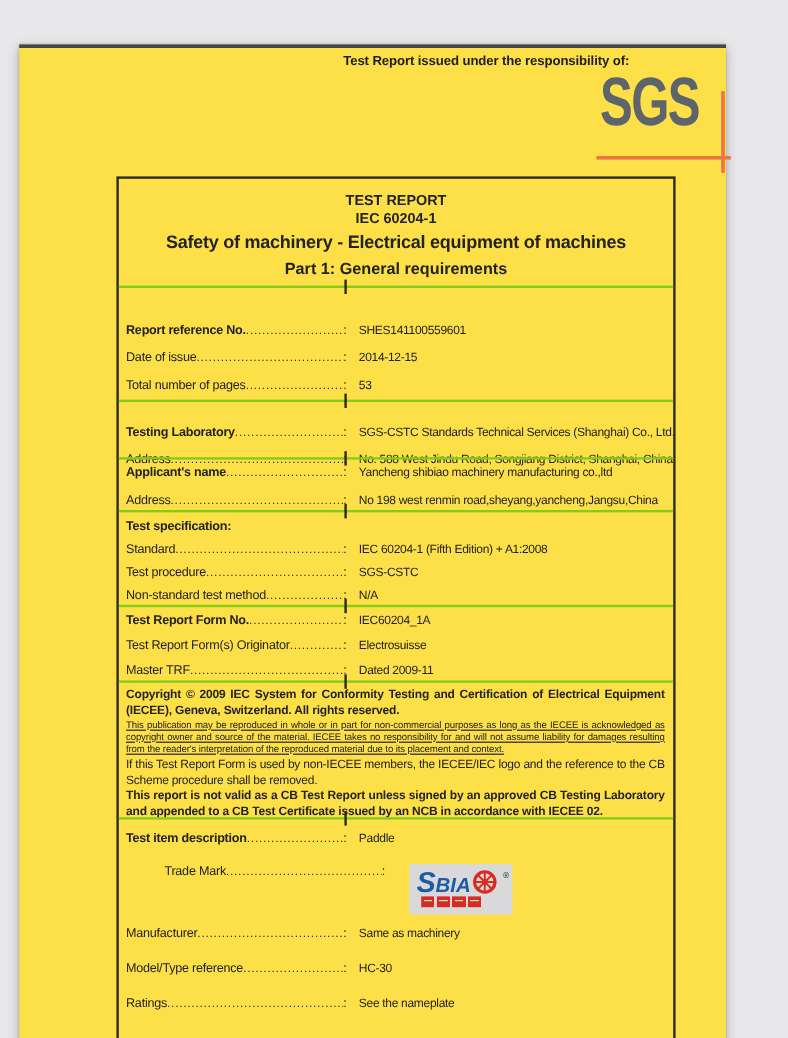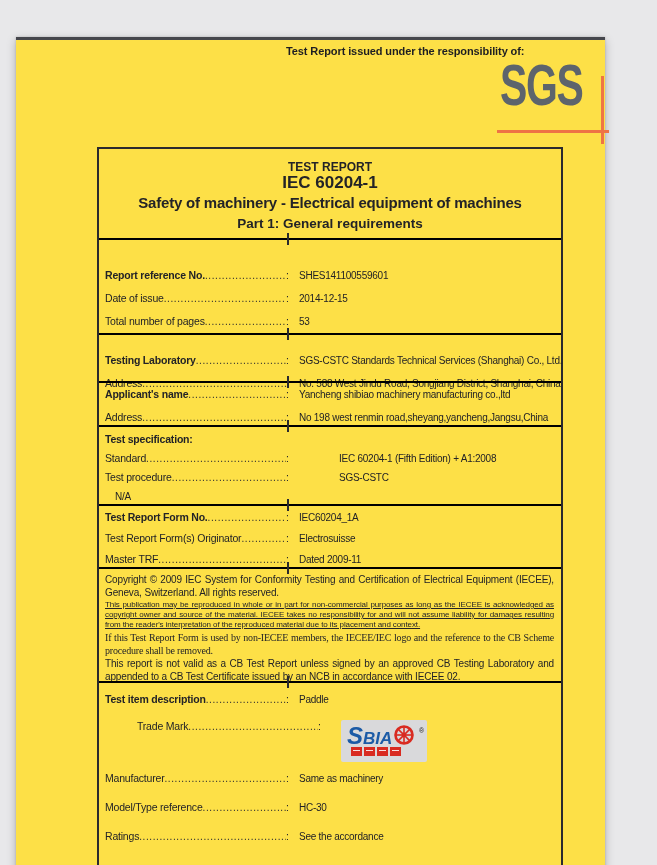--- a/index.html
+++ b/index.html
@@ -39,51 +39,51 @@
   .sgs-hline{position:absolute;left:0px;top:65px;width:112px;height:3px;background:var(--accent-orange,#ee7445);}
   .sgs-vline{position:absolute;left:104px;top:11px;width:3px;height:68px;background:var(--accent-orange,#ee7445);}
   
   .report-table{
     position:absolute;left:81px;top:107px;width:466px;height:725px;
     border:2px solid #2a2a2e;
     box-sizing:border-box;
     font-size:10.5px;
   }
   .sec{position:relative;box-sizing:border-box;}
-  .sec + .sec{border-top:2px solid #000000;}
+  .sec + .sec{border-top:2px solid #84cc16;}
   .tick{position:absolute;left:188px;top:-7px;width:2px;height:12px;background:#2a2a2e;}
   
   .sec-title{height:89px;text-align:center;padding-top:11px;}
   .t1{font-size:12px;font-weight:bold;line-height:15px;}
-  .t2{font-size:17px;font-weight:bold;line-height:15px;}
+  .t2{font-size:12px;font-weight:bold;line-height:15px;}
   .t3{font-size:15px;font-weight:bold;line-height:22px;letter-spacing:-0.2px;margin-top:2px;}
   .t4{font-size:13.5px;font-weight:bold;line-height:19px;}
   
   .row{display:flex;align-items:baseline;line-height:22px;padding:0 0 0 6px;}
   .lbl{width:184px;flex:0 0 184px;display:flex;align-items:baseline;overflow:hidden;}
   .lbl .lt{white-space:nowrap;letter-spacing:-0.2px;}
   .lbl .b{font-weight:bold;}
   .dots{flex:1 1 auto;overflow:hidden;white-space:nowrap;min-width:6px;}
   .dots::after{content:"....................................................................................";letter-spacing:0.6px;font-size:10px;color:#2c2c30;}
   .lbl .colon::after{content:":";}
   .val{padding-left:10px;font-size:10px;letter-spacing:-0.25px;white-space:nowrap;color:#222226;}
   .sec-refs{height:95px;padding-top:24px;}
   .sec-lab{height:48px;padding-top:14px;}
   .sec-lab .row,.sec-app .row{line-height:22px;}
   .sec-app{height:44px;padding-top:0px;}
   .sec-spec{height:79px;padding-top:3px;}
-  .sec-spec .row{line-height:19px;gap:40px;}
+  .sec-spec .row{line-height:19px;}
   .spec-head{font-weight:bold;padding-left:6px;line-height:19px;letter-spacing:-0.2px;}
   .sec-trf{height:63px;padding-top:1px;}
   .sec-trf .row{line-height:21px;}
   
   .sec-copy{height:114px;padding:4px 7px 0 6px;text-align:justify;}
-  .cp-b{font-size:10px;font-weight:normal;line-height:13px;letter-spacing:-0.15px;}
+  .cp-b{font-size:10px;font-weight:bold;line-height:13px;letter-spacing:-0.15px;}
   .cp-s{font-size:8px;line-height:10px;letter-spacing:-0.1px;margin-top:1px;text-decoration:underline;}
-  .cp-n{font-size:10px;line-height:13px;letter-spacing:-0.2px;margin-top:1px;font-family:Liberation Serif, serif;}
+  .cp-n{font-size:10px;line-height:13px;letter-spacing:-0.2px;margin-top:1px;}
   
   .sec-item{height:177px;}
   .sec-item .row{line-height:20px;}
   .r-m6{margin-top:6px;}
   .r-m8{margin-top:8px;}
   .row-tm{align-items:flex-end;padding-left:38px;}
   .row-tm .lbl{align-self:flex-start;}
   
   .sbia{
     position:relative;width:86px;height:42px;margin:4px 0 0 10px;
@@ -209,20 +209,25 @@
       </div>
       <div class="row">
         <div class="lbl">
             <span class="lt">Test procedure</span>
             <span class="dots"></span>
             <span class="colon"></span>
           </div>
         <div class="val">SGS-CSTC</div>
       </div>
       <div class="row">
+        <div class="lbl">
+            <span class="lt">Non-standard test method</span>
+            <span class="dots"></span>
+            <span class="colon"></span>
+          </div>
         <div class="val">N/A</div>
       </div>
     </div>
 
     <div class="sec sec-trf">
       <span class="tick"></span>
       <div class="row">
         <div class="lbl">
             <span class="lt b">Test Report Form No.</span>
             <span class="dots"></span>
@@ -305,18 +310,18 @@
             <span class="colon"></span>
           </div>
         <div class="val">HC-30</div>
       </div>
       <div class="row r-m8">
         <div class="lbl">
             <span class="lt">Ratings</span>
             <span class="dots"></span>
             <span class="colon"></span>
           </div>
-        <div class="val">See the accordance</div>
+        <div class="val">See the nameplate</div>
       </div>
     </div>
 
   </div>
 </div>
 
 </body></html>

